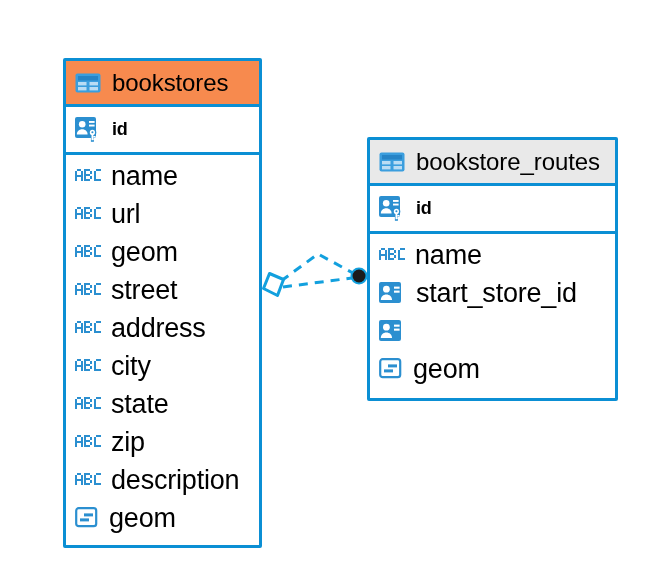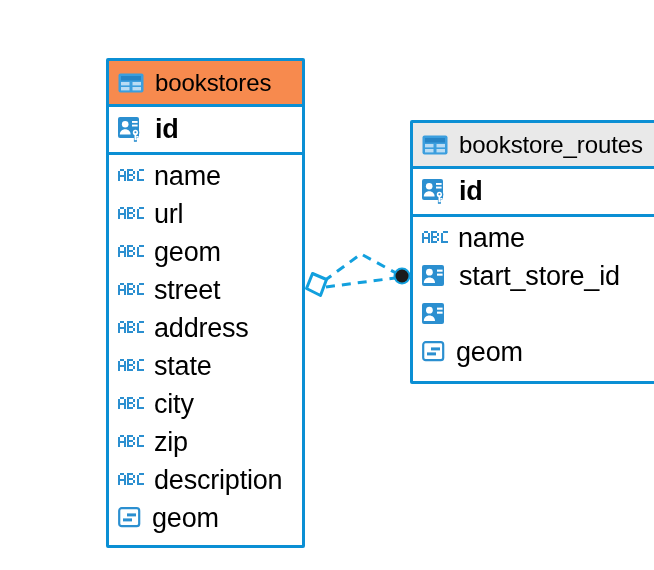--- a/index.html
+++ b/index.html
@@ -11,21 +11,20 @@
     width: 654px;
     height: 570px;
     position: relative;
     overflow: hidden;
     font-family: "Liberation Sans", sans-serif;
   }
 
   #canvas {
     position: absolute;
     inset: 0;
-    margin-left: 43px;
   }
 
   
   .entity {
     position: absolute;
     box-sizing: border-box;
     border: 3px solid #0b8fd4;
     background: #ffffff;
     border-radius: 2px;
   }
@@ -63,21 +62,21 @@
   }
   .field-row.pk { height: 45px; }
 
   .field-label {
     font-size: 27px;
     color: #000000;
     margin-left: 10px;
     white-space: nowrap;
     letter-spacing: -0.2px;
   }
-  .field-label.bold { font-weight: bold; font-size: 27px; }
+  .field-label.bold { font-weight: bold; font-size: 18px; }
 
   .attr-section { padding-top: 2px; padding-bottom: 4px; }
 
   
   .icon {
     flex: 0 0 auto;
     display: block;
     line-height: 0;
   }
   .icon-table { width: 26px; height: 20px; }
@@ -273,44 +272,44 @@
                 <rect x="15" y="2" width="2" height="3"></rect>
               <rect x="11" y="5" width="4" height="2"></rect>
                 <rect x="15" y="7" width="2" height="3"></rect>
               <rect x="11" y="10" width="4" height="2"></rect>
               <rect x="19" y="2" width="2" height="10"></rect>
               <rect x="21" y="0" width="5" height="2"></rect>
                 <rect x="21" y="10" width="5" height="2"></rect>
             </g>
           </svg>
         </span>
+        <span class="field-label">city</span>
+      </div>
+
+      <div class="field-row">
+        <span class="icon icon-abc">
+          <svg viewBox="0 0 26 14" width="26" height="14" xmlns="http://www.w3.org/2000/svg">
+            <g fill="#2b8fd0">
+              <rect x="0" y="2" width="2" height="10"></rect>
+                <rect x="6" y="2" width="2" height="10"></rect>
+              <rect x="2" y="0" width="4" height="2"></rect>
+                <rect x="2" y="6" width="4" height="2"></rect>
+              <rect x="9" y="0" width="2" height="12"></rect>
+              <rect x="11" y="0" width="4" height="2"></rect>
+                <rect x="15" y="2" width="2" height="3"></rect>
+              <rect x="11" y="5" width="4" height="2"></rect>
+                <rect x="15" y="7" width="2" height="3"></rect>
+              <rect x="11" y="10" width="4" height="2"></rect>
+              <rect x="19" y="2" width="2" height="10"></rect>
+              <rect x="21" y="0" width="5" height="2"></rect>
+                <rect x="21" y="10" width="5" height="2"></rect>
+            </g>
+          </svg>
+        </span>
         <span class="field-label">state</span>
-      </div>
-
-      <div class="field-row">
-        <span class="icon icon-abc">
-          <svg viewBox="0 0 26 14" width="26" height="14" xmlns="http://www.w3.org/2000/svg">
-            <g fill="#2b8fd0">
-              <rect x="0" y="2" width="2" height="10"></rect>
-                <rect x="6" y="2" width="2" height="10"></rect>
-              <rect x="2" y="0" width="4" height="2"></rect>
-                <rect x="2" y="6" width="4" height="2"></rect>
-              <rect x="9" y="0" width="2" height="12"></rect>
-              <rect x="11" y="0" width="4" height="2"></rect>
-                <rect x="15" y="2" width="2" height="3"></rect>
-              <rect x="11" y="5" width="4" height="2"></rect>
-                <rect x="15" y="7" width="2" height="3"></rect>
-              <rect x="11" y="10" width="4" height="2"></rect>
-              <rect x="19" y="2" width="2" height="10"></rect>
-              <rect x="21" y="0" width="5" height="2"></rect>
-                <rect x="21" y="10" width="5" height="2"></rect>
-            </g>
-          </svg>
-        </span>
-        <span class="field-label">city</span>
       </div>
 
       <div class="field-row">
         <span class="icon icon-abc">
           <svg viewBox="0 0 26 14" width="26" height="14" xmlns="http://www.w3.org/2000/svg">
             <g fill="#2b8fd0">
               <rect x="0" y="2" width="2" height="10"></rect>
                 <rect x="6" y="2" width="2" height="10"></rect>
               <rect x="2" y="0" width="4" height="2"></rect>
                 <rect x="2" y="6" width="4" height="2"></rect>
@@ -359,21 +358,21 @@
             <rect x="9" y="6.4" width="9" height="3" fill="#2b8fd0"></rect>
             <rect x="5" y="11.4" width="9" height="3" fill="#2b8fd0"></rect>
           </svg>
         </span>
         <span class="field-label">geom</span>
       </div>
 
     </div>
   </div>
 
-  <div class="entity" id="entity-bookstore-routes" style="left:367px; top:120px; width:276px; height:264px;">
+  <div class="entity" id="entity-bookstore-routes" style="left:367px; top:137px; width:251px; height:264px;">
 
     <div class="entity-header accent-gray">
       <span class="icon icon-table">
         <svg viewBox="0 0 26 20" width="26" height="20" xmlns="http://www.w3.org/2000/svg">
           <rect x="0.5" y="0.5" width="25" height="19" rx="2" fill="#3b9ede"></rect>
           <rect x="3" y="3" width="20" height="4.5" fill="#2684c6"></rect>
           <rect x="3" y="9" width="8.5" height="3.4" fill="#b9dcf4"></rect>
           <rect x="14.5" y="9" width="8.5" height="3.4" fill="#b9dcf4"></rect>
           <rect x="3" y="14" width="8.5" height="3.4" fill="#b9dcf4"></rect>
           <rect x="14.5" y="14" width="8.5" height="3.4" fill="#b9dcf4"></rect>

